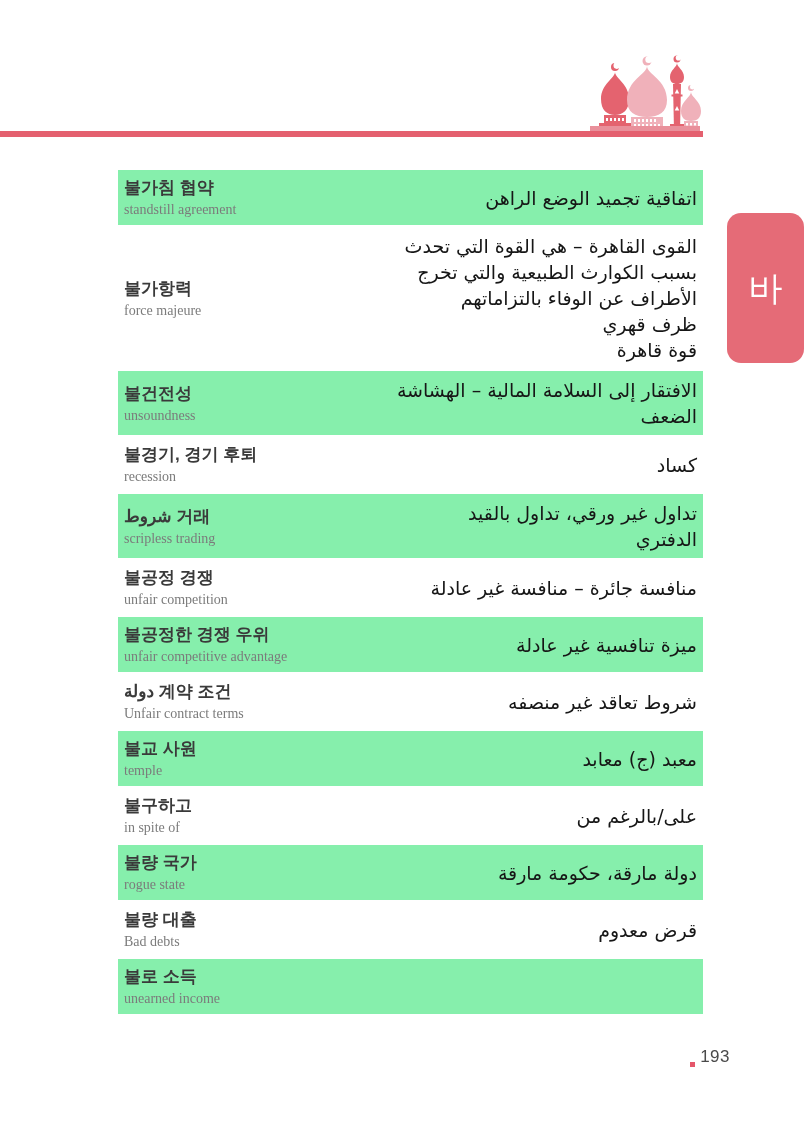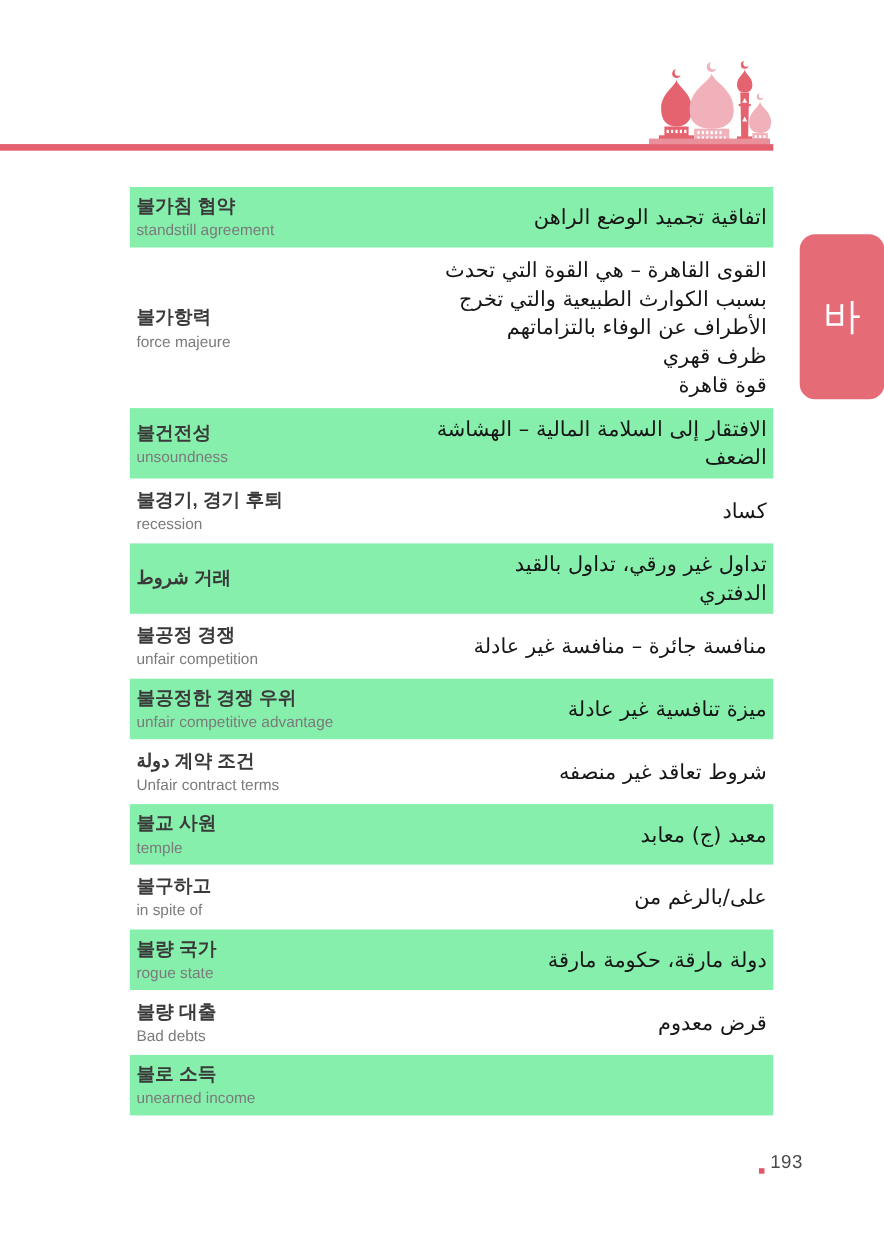--- a/index.html
+++ b/index.html
@@ -34,21 +34,21 @@
     padding:6px 6px 6px 6px;
     margin-bottom:2px;
     box-sizing:border-box;
   }
   .row.alt{background:#86efac;}
   .cell-left{flex:0 0 250px;}
   .ko{
     font-size:17px;font-weight:700;color:#3a3a3a;line-height:24px;
   }
   .en{
-    font-size:14px;font-weight:400;color:#7b7b7b;line-height:19px;
+    font-size:14px;font-weight:400;color:#7b7b7b;line-height:19px;font-family:Liberation Serif, serif;
   }
   .cell-right{
     flex:1 1 auto;direction:rtl;
     font-family:"DejaVu Sans", sans-serif;
     font-size:19px;color:#161616;line-height:26px;
   }
   .ar-line{white-space:nowrap;}
   .footer{
     position:absolute;left:640px;top:1047px;width:90px;
     display:flex;align-items:flex-end;justify-content:flex-end;
@@ -171,20 +171,21 @@
       <div class="en">recession</div>
     </div>
     <div class="cell-right">
         <div class="ar-line">كساد</div>
       </div>
   </div>
 
   <div class="row alt">
     <div class="cell-left">
       <div class="ko">شروط 거래</div>
+      <div class="en">scripless trading</div>
     </div>
     <div class="cell-right">
         <div class="ar-line">تداول غير ورقي، تداول بالقيد</div>
         <div class="ar-line">الدفتري</div>
       </div>
   </div>
 
   <div class="row">
     <div class="cell-left">
       <div class="ko">불공정 경쟁</div>

